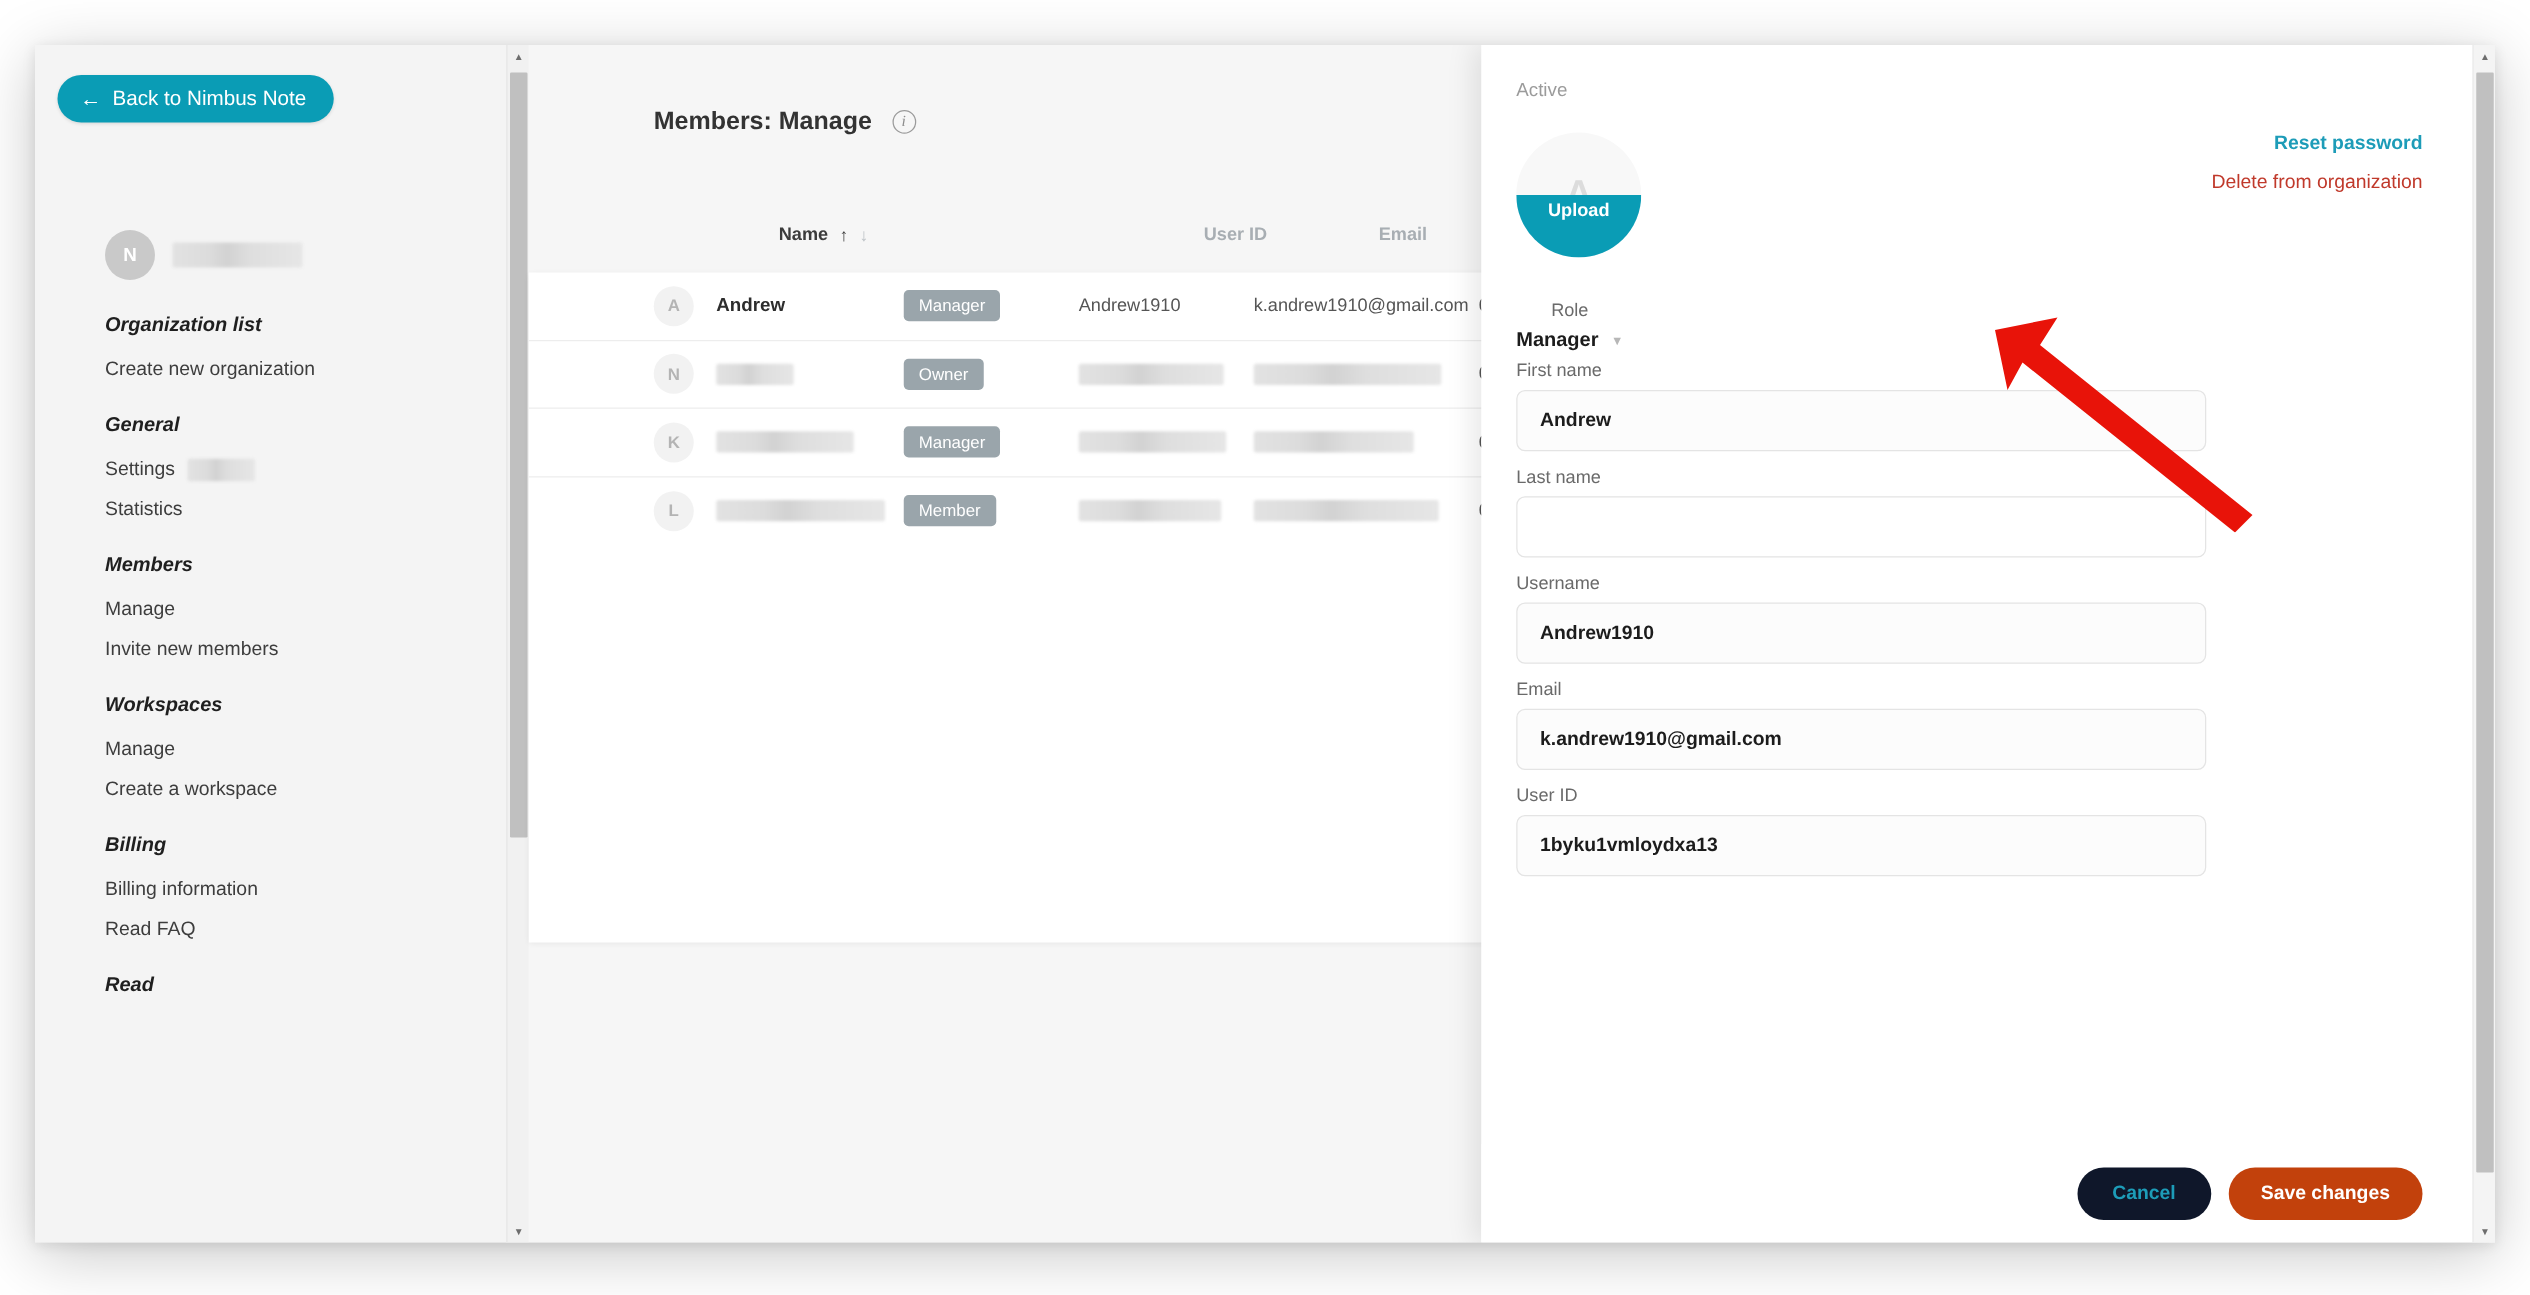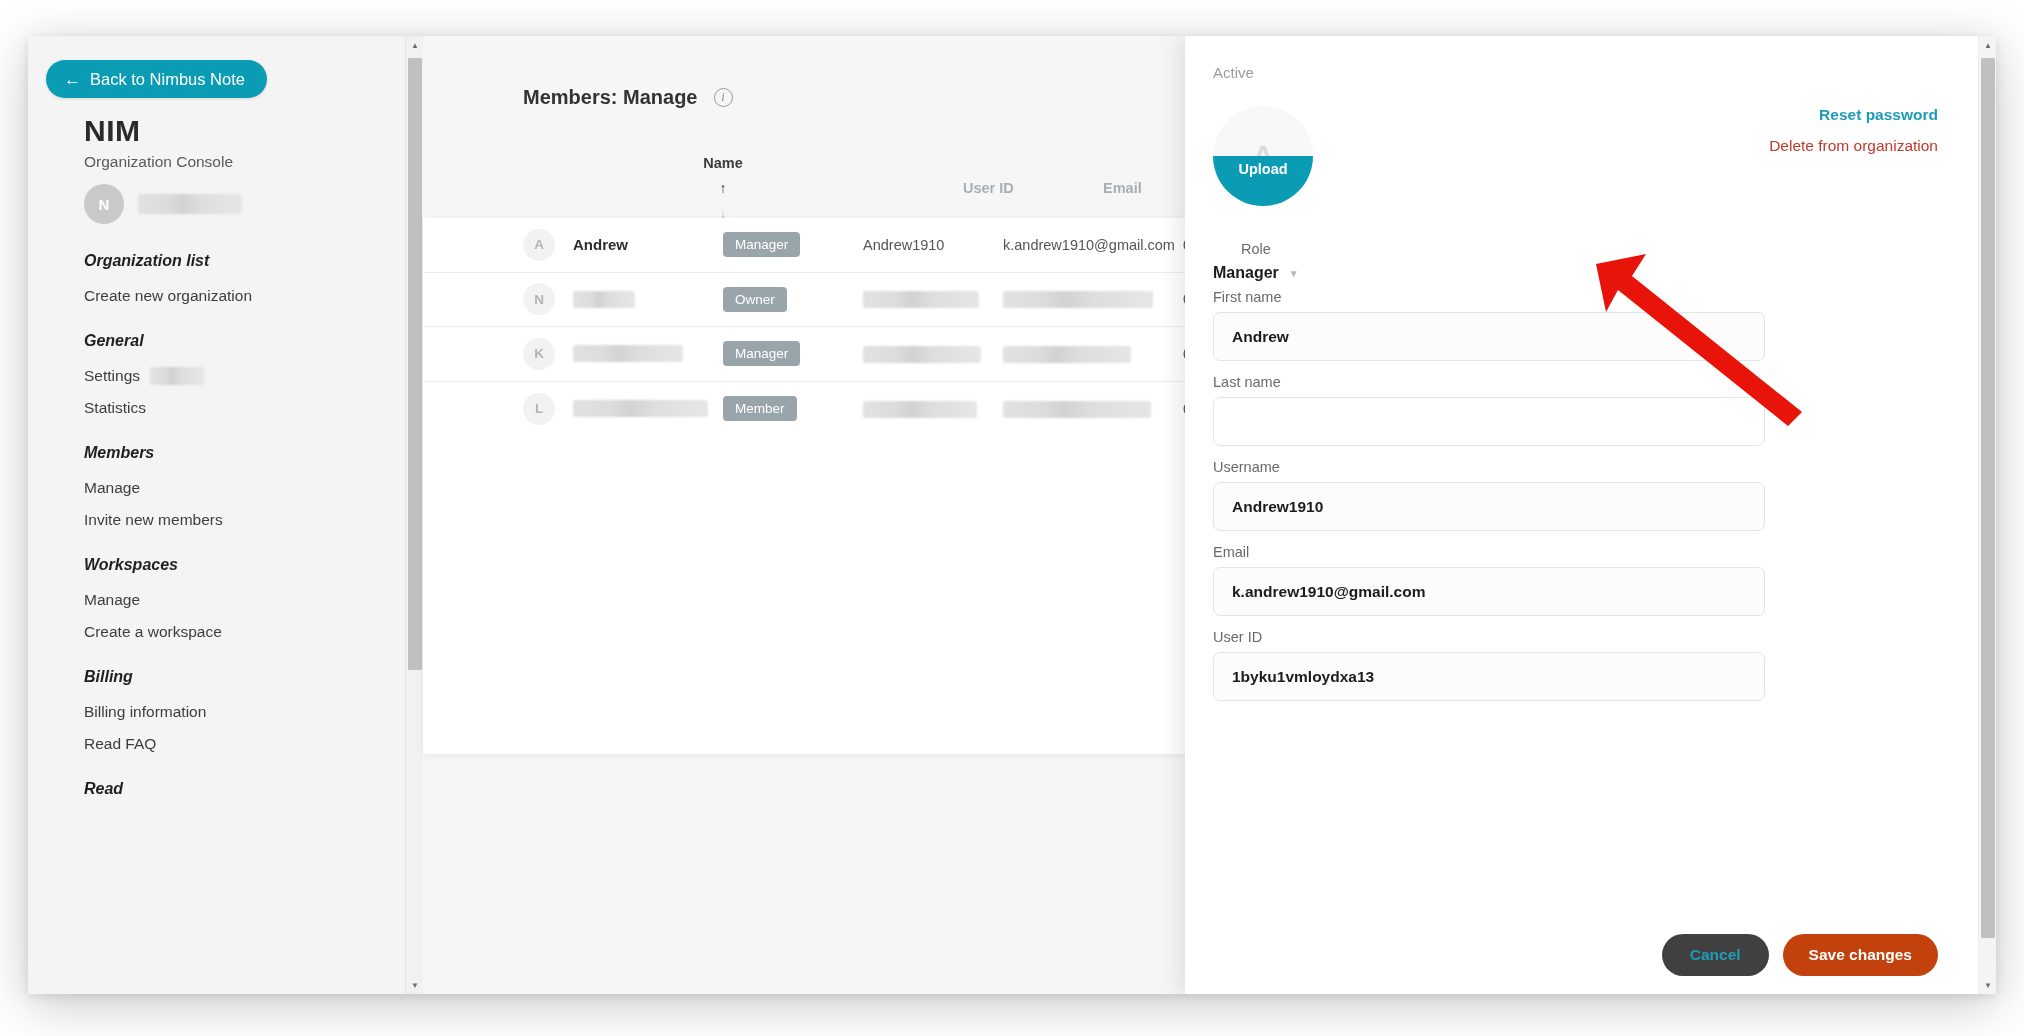--- a/index.html
+++ b/index.html
@@ -139,21 +139,21 @@
     background: #0a9cb5;
   }
 
   
   #tbl-head {
     position: absolute; left: 100px; top: 128px; right: 0;
     height: 48px;
     display: flex; align-items: center;
     font-size: 14.5px; font-weight: bold; color: #a8aeb3;
   }
-  #tbl-head .c-name { color: #3c3c3c; display: flex; align-items: center; gap: 9px; flex-direction: column; }
+  #tbl-head .c-name { color: #3c3c3c; display: flex; align-items: center; gap: 9px; }
   .sort-up { color: #3c3c3c; font-size: 14px; }
   .sort-down { color: #bfc4c8; font-size: 14px; }
 
   #tbl-card {
     position: absolute; left: 0; top: 182px;
     width: 1573px; height: 536px;
     background: #ffffff;
     box-shadow: 0 1px 5px rgba(0,0,0,.07);
   }
   .row {
@@ -283,21 +283,21 @@
     gap: 14px;
     padding-right: 40px;
   }
   .btn {
     border: none; border-radius: 21px;
     height: 42px;
     font-size: 15.5px; font-weight: bold;
     cursor: pointer;
     font-family: "Liberation Sans", sans-serif;
   }
-  #cancel-btn { background: #404040; color: #1d9cb8; padding: 0 28px; text-align: center; }
+  #cancel-btn { background: #0f172a; color: #1d9cb8; padding: 0 28px; text-align: center; }
   #save-btn   { background: #c2410c; color: #ffffff; padding: 0 26px; }
 
   
   #pn-scroll {
     position: absolute; right: 0; top: 0;
     width: 18px; height: 958px;
     background: #f4f4f4;
     border-left: 1px solid #eaeaea;
   }
   #pn-thumb {
@@ -321,24 +321,20 @@
 
 <div id="shadow-wrap">
 
   <div id="sidebar">
 
     <button id="back-btn">
       <span class="arrow">←</span>
       <span>Back to Nimbus Note</span>
     </button>
 
-    <div id="brand">
-      <div class="logo">NIM</div>
-      <div class="sub">Organization Console</div>
-    </div>
 
     <div id="org-row">
       <div class="circ-av">N</div>
       <span class="redact" style="width:104px;height:20px;"></span>
     </div>
 
     <div id="nav">
 
       <div class="nav-group">
         <div class="nav-head">Organization list</div>

